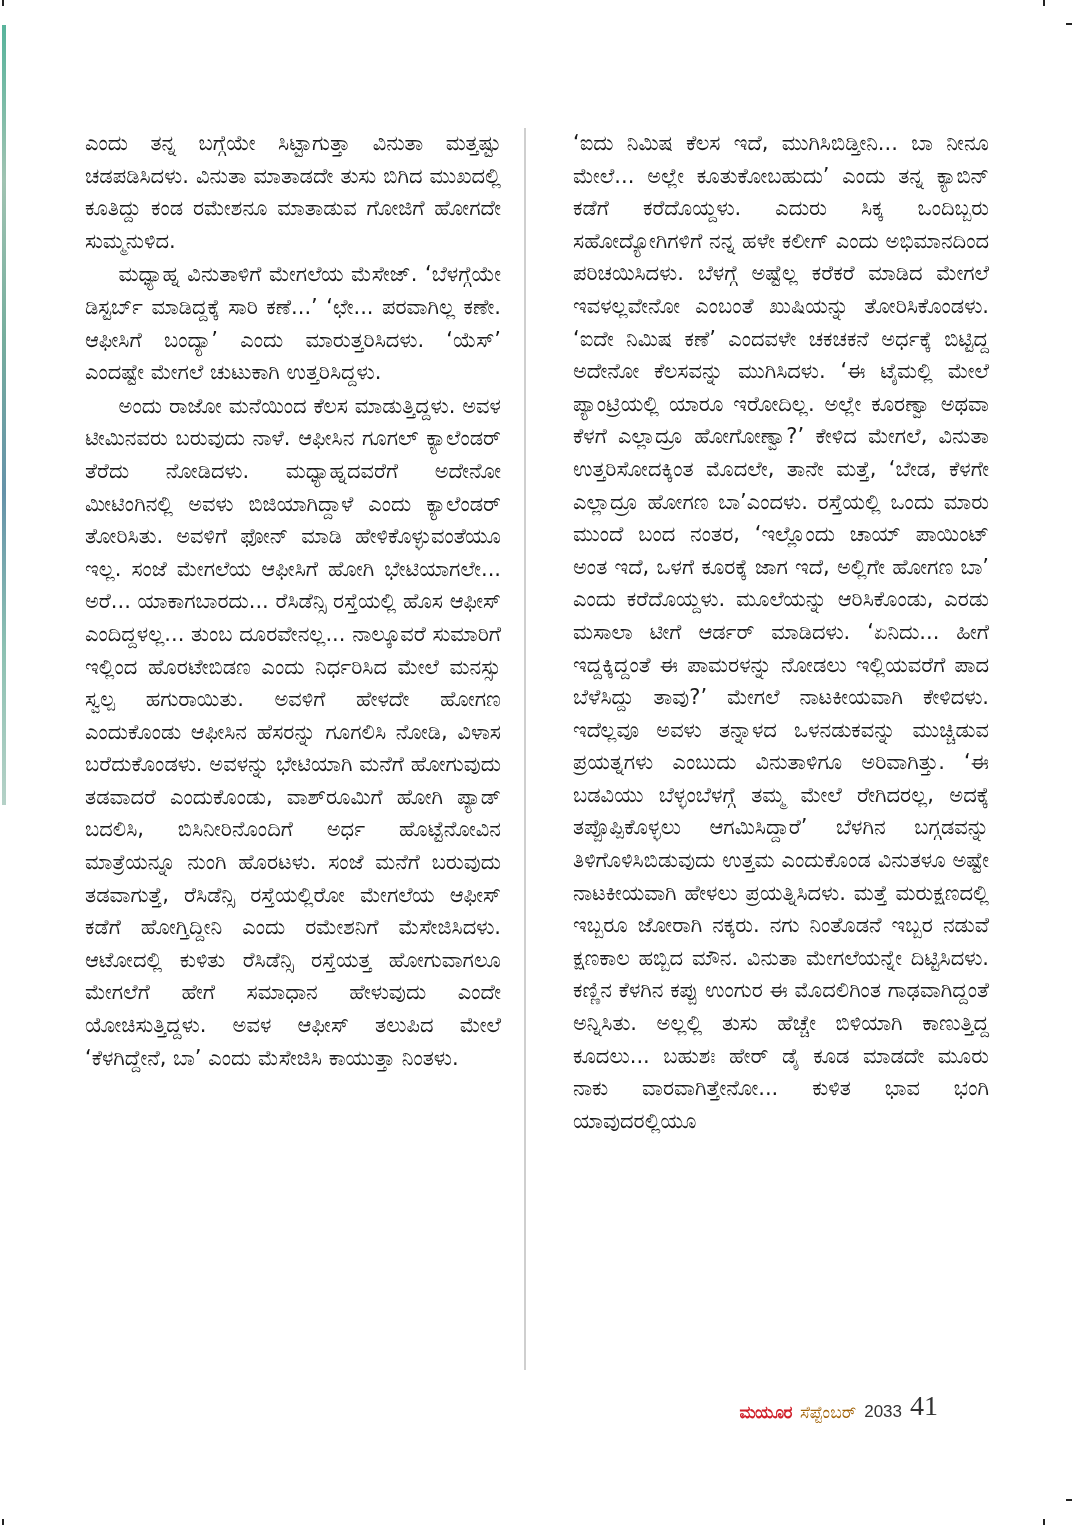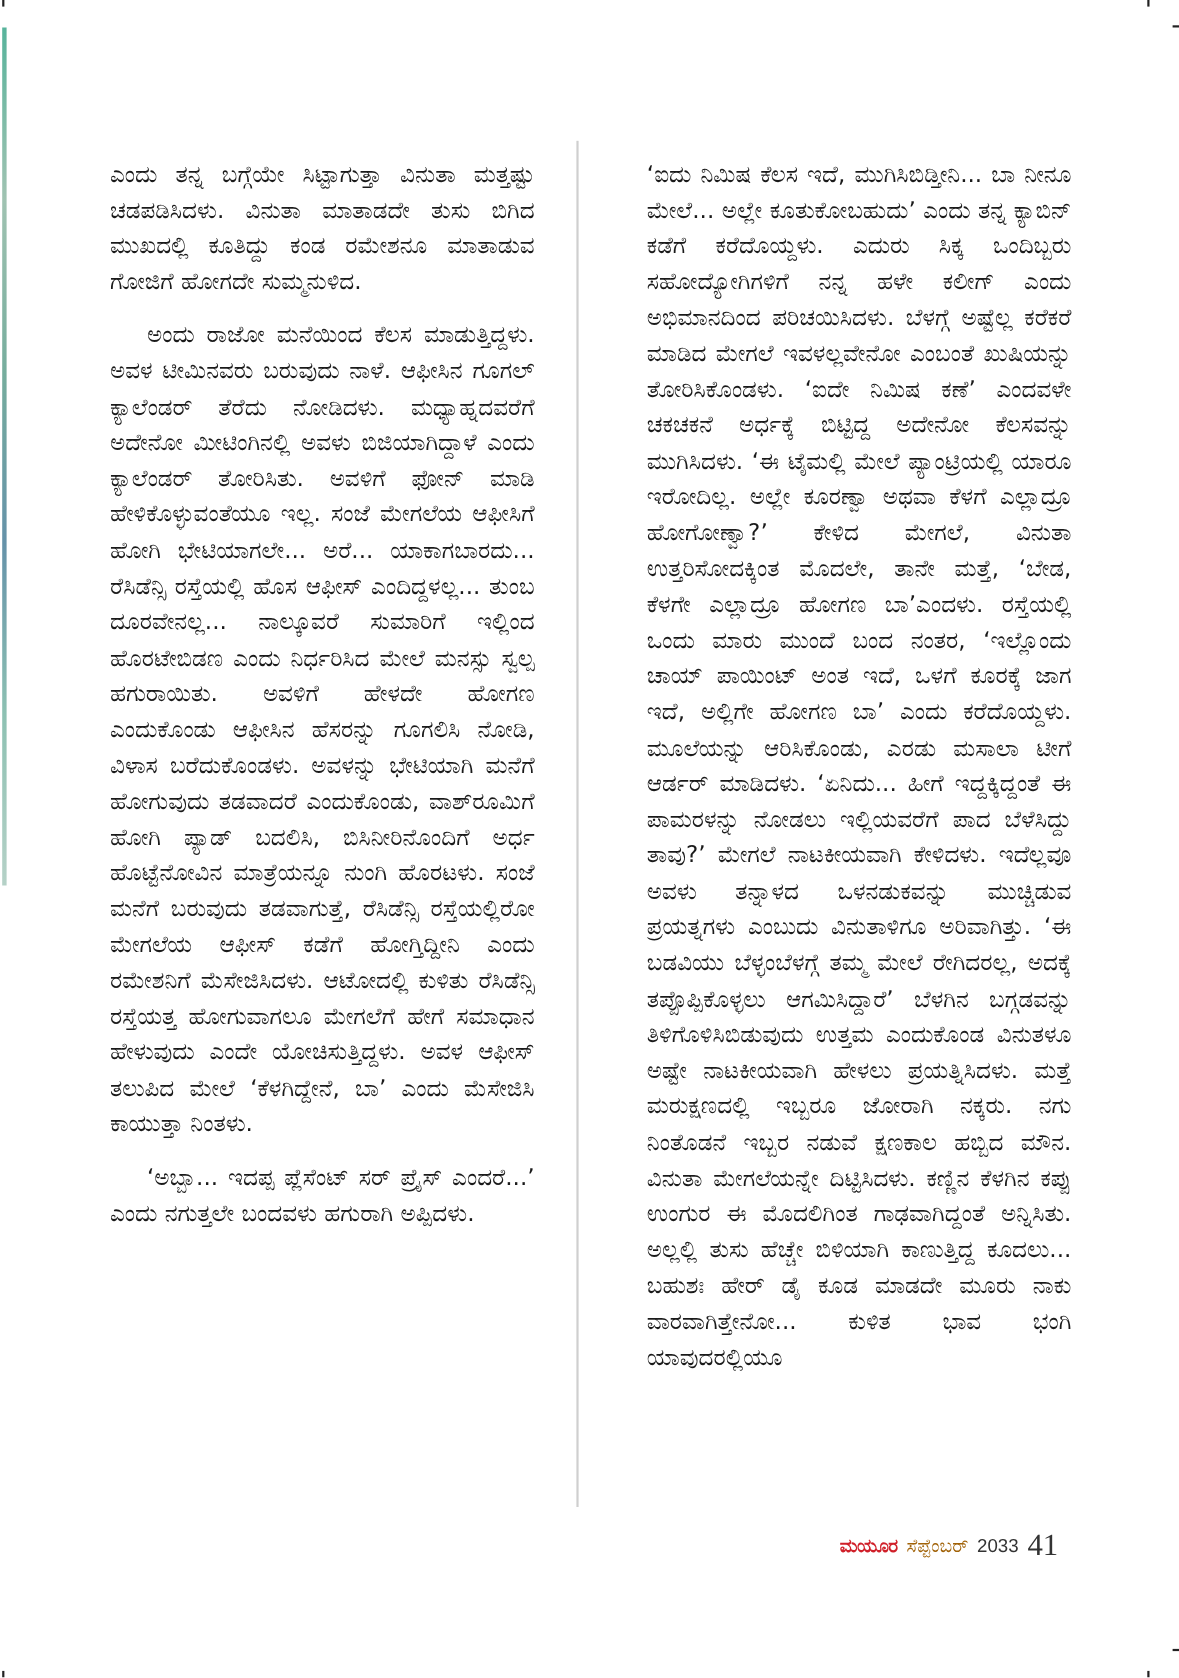--- a/index.html
+++ b/index.html
@@ -24,27 +24,27 @@
     position: absolute; top: 126px;
     font-size: 21px; line-height: 32.6px;
     text-align: justify;
   }
   .col-left { left: 84px; width: 418px; }
   .col-right { left: 572px; width: 418px; }
   .col-divider {
     position: absolute; left: 524px; top: 128px; width: 2px; height: 1242px;
     background: #cfcfcf;
   }
-  .column p { margin: 16px; text-indent: 0; }
+  .column p { margin: 1px; text-indent: 0; }
   .column p.indent { text-indent: 1.6em; }
   .column p.justify-last { text-align-last: justify; }
 
   .footer {
-    position: absolute; left: 720px; top: 1390px; width: 242px;
-    display: flex; align-items: center; justify-content: flex-end; gap: 8px;
+    position: absolute; left: 696px; top: 1390px; width: 242px;
+    display: flex; align-items: flex-end; justify-content: flex-end; gap: 8px;
   }
   .brand {
     color: #d0202a; font-weight: bold; font-size: 17px;
     font-family: "DejaVu Sans", sans-serif; letter-spacing: -0.5px;
   }
   .month { font-size: 17px; color: #a16207; }
   .year { font-size: 17px; color: #333; font-family: "Liberation Sans", sans-serif; }
   .page-num { font-size: 28px; color: #333; font-family: Liberation Serif, serif; }
 </style>
 </head>
@@ -53,22 +53,22 @@
 <div class="binding-strip"></div>
 <div class="crop-mark cm-tl-v"></div>
 <div class="crop-mark cm-tr-v"></div>
 <div class="crop-mark cm-tr-h"></div>
 <div class="crop-mark cm-br-h"></div>
 <div class="crop-mark cm-br-v"></div>
 <div class="crop-mark cm-bl-v"></div>
 
 <div class="column col-left">
   <p>ಎಂದು ತನ್ನ ಬಗ್ಗೆಯೇ ಸಿಟ್ಟಾಗುತ್ತಾ ವಿನುತಾ ಮತ್ತಷ್ಟು ಚಡಪಡಿಸಿದಳು. ವಿನುತಾ ಮಾತಾಡದೇ ತುಸು ಬಿಗಿದ ಮುಖದಲ್ಲಿ ಕೂತಿದ್ದು ಕಂಡ ರಮೇಶನೂ ಮಾತಾಡುವ ಗೋಜಿಗೆ ಹೋಗದೇ ಸುಮ್ಮನುಳಿದ.</p>
+  <p class="indent">ಮಧ್ಯಾಹ್ನ ವಿನುತಾಳಿಗೆ ಮೇಗಲೆಯ ಮೆಸೇಜ್. ‘ಬೆಳಗ್ಗೆಯೇ ಡಿಸ್ಟರ್ಬ್ ಮಾಡಿದ್ದಕ್ಕೆ ಸಾರಿ ಕಣೆ...’ ‘ಛೇ... ಪರವಾಗಿಲ್ಲ ಕಣೇ. ಆಫೀಸಿಗೆ ಬಂದ್ಯಾ’ ಎಂದು ಮಾರುತ್ತರಿಸಿದಳು. ‘ಯೆಸ್’ ಎಂದಷ್ಟೇ ಮೇಗಲೆ ಚುಟುಕಾಗಿ ಉತ್ತರಿಸಿದ್ದಳು.</p>
   <p class="indent">ಅಂದು ರಾಜೋ ಮನೆಯಿಂದ ಕೆಲಸ ಮಾಡುತ್ತಿದ್ದಳು. ಅವಳ ಟೀಮಿನವರು ಬರುವುದು ನಾಳೆ. ಆಫೀಸಿನ ಗೂಗಲ್ ಕ್ಯಾಲೆಂಡರ್ ತೆರೆದು ನೋಡಿದಳು. ಮಧ್ಯಾಹ್ನದವರೆಗೆ ಅದೇನೋ ಮೀಟಿಂಗಿನಲ್ಲಿ ಅವಳು ಬಿಜಿಯಾಗಿದ್ದಾಳೆ ಎಂದು ಕ್ಯಾಲೆಂಡರ್ ತೋರಿಸಿತು. ಅವಳಿಗೆ ಫೋನ್ ಮಾಡಿ ಹೇಳಿಕೊಳ್ಳುವಂತೆಯೂ ಇಲ್ಲ. ಸಂಜೆ ಮೇಗಲೆಯ ಆಫೀಸಿಗೆ ಹೋಗಿ ಭೇಟಿಯಾಗಲೇ... ಅರೆ... ಯಾಕಾಗಬಾರದು... ರೆಸಿಡೆನ್ಸಿ ರಸ್ತೆಯಲ್ಲಿ ಹೊಸ ಆಫೀಸ್ ಎಂದಿದ್ದಳಲ್ಲ... ತುಂಬ ದೂರವೇನಲ್ಲ... ನಾಲ್ಕೂವರೆ ಸುಮಾರಿಗೆ ಇಲ್ಲಿಂದ ಹೊರಟೇಬಿಡಣ ಎಂದು ನಿರ್ಧರಿಸಿದ ಮೇಲೆ ಮನಸ್ಸು ಸ್ವಲ್ಪ ಹಗುರಾಯಿತು. ಅವಳಿಗೆ ಹೇಳದೇ ಹೋಗಣ ಎಂದುಕೊಂಡು ಆಫೀಸಿನ ಹೆಸರನ್ನು ಗೂಗಲಿಸಿ ನೋಡಿ, ವಿಳಾಸ ಬರೆದುಕೊಂಡಳು. ಅವಳನ್ನು ಭೇಟಿಯಾಗಿ ಮನೆಗೆ ಹೋಗುವುದು ತಡವಾದರೆ ಎಂದುಕೊಂಡು, ವಾಶ್‌ರೂಮಿಗೆ ಹೋಗಿ ಪ್ಯಾಡ್ ಬದಲಿಸಿ, ಬಿಸಿನೀರಿನೊಂದಿಗೆ ಅರ್ಧ ಹೊಟ್ಟೆನೋವಿನ ಮಾತ್ರೆಯನ್ನೂ ನುಂಗಿ ಹೊರಟಳು. ಸಂಜೆ ಮನೆಗೆ ಬರುವುದು ತಡವಾಗುತ್ತೆ, ರೆಸಿಡೆನ್ಸಿ ರಸ್ತೆಯಲ್ಲಿರೋ ಮೇಗಲೆಯ ಆಫೀಸ್ ಕಡೆಗೆ ಹೋಗ್ತಿದ್ದೀನಿ ಎಂದು ರಮೇಶನಿಗೆ ಮೆಸೇಜಿಸಿದಳು. ಆಟೋದಲ್ಲಿ ಕುಳಿತು ರೆಸಿಡೆನ್ಸಿ ರಸ್ತೆಯತ್ತ ಹೋಗುವಾಗಲೂ ಮೇಗಲೆಗೆ ಹೇಗೆ ಸಮಾಧಾನ ಹೇಳುವುದು ಎಂದೇ ಯೋಚಿಸುತ್ತಿದ್ದಳು. ಅವಳ ಆಫೀಸ್ ತಲುಪಿದ ಮೇಲೆ ‘ಕೆಳಗಿದ್ದೇನೆ, ಬಾ’ ಎಂದು ಮೆಸೇಜಿಸಿ ಕಾಯುತ್ತಾ ನಿಂತಳು.</p>
-  <p class="indent">‘ಅಬ್ಬಾ... ಇದಪ್ಪ ಪ್ಲೆಸೆಂಟ್ ಸರ್ ಪ್ರೈಸ್ ಎಂದರೆ...’ ಎಂದು ನಗುತ್ತಲೇ ಬಂದವಳು ಹಗುರಾಗಿ ಅಪ್ಪಿದಳು.</p>
 </div>
 
 <div class="col-divider"></div>
 
 <div class="column col-right">
   <p class="justify-last">‘ಐದು ನಿಮಿಷ ಕೆಲಸ ಇದೆ, ಮುಗಿಸಿಬಿಡ್ತೀನಿ... ಬಾ ನೀನೂ ಮೇಲೆ... ಅಲ್ಲೇ ಕೂತುಕೋಬಹುದು’ ಎಂದು ತನ್ನ ಕ್ಯಾಬಿನ್ ಕಡೆಗೆ ಕರೆದೊಯ್ದಳು. ಎದುರು ಸಿಕ್ಕ ಒಂದಿಬ್ಬರು ಸಹೋದ್ಯೋಗಿಗಳಿಗೆ ನನ್ನ ಹಳೇ ಕಲೀಗ್ ಎಂದು ಅಭಿಮಾನದಿಂದ ಪರಿಚಯಿಸಿದಳು. ಬೆಳಗ್ಗೆ ಅಷ್ಟೆಲ್ಲ ಕರೆಕರೆ ಮಾಡಿದ ಮೇಗಲೆ ಇವಳಲ್ಲವೇನೋ ಎಂಬಂತೆ ಖುಷಿಯನ್ನು ತೋರಿಸಿಕೊಂಡಳು. ‘ಐದೇ ನಿಮಿಷ ಕಣೆ’ ಎಂದವಳೇ ಚಕಚಕನೆ ಅರ್ಧಕ್ಕೆ ಬಿಟ್ಟಿದ್ದ ಅದೇನೋ ಕೆಲಸವನ್ನು ಮುಗಿಸಿದಳು. ‘ಈ ಟೈಮಲ್ಲಿ ಮೇಲೆ ಪ್ಯಾಂಟ್ರಿಯಲ್ಲಿ ಯಾರೂ ಇರೋದಿಲ್ಲ. ಅಲ್ಲೇ ಕೂರಣ್ವಾ ಅಥವಾ ಕೆಳಗೆ ಎಲ್ಲಾದ್ರೂ ಹೋಗೋಣ್ವಾ?’ ಕೇಳಿದ ಮೇಗಲೆ, ವಿನುತಾ ಉತ್ತರಿಸೋದಕ್ಕಿಂತ ಮೊದಲೇ, ತಾನೇ ಮತ್ತೆ, ‘ಬೇಡ, ಕೆಳಗೇ ಎಲ್ಲಾದ್ರೂ ಹೋಗಣ ಬಾ’ಎಂದಳು. ರಸ್ತೆಯಲ್ಲಿ ಒಂದು ಮಾರು ಮುಂದೆ ಬಂದ ನಂತರ, ‘ಇಲ್ಲೊಂದು ಚಾಯ್ ಪಾಯಿಂಟ್ ಅಂತ ಇದೆ, ಒಳಗೆ ಕೂರಕ್ಕೆ ಜಾಗ ಇದೆ, ಅಲ್ಲಿಗೇ ಹೋಗಣ ಬಾ’ ಎಂದು ಕರೆದೊಯ್ದಳು. ಮೂಲೆಯನ್ನು ಆರಿಸಿಕೊಂಡು, ಎರಡು ಮಸಾಲಾ ಟೀಗೆ ಆರ್ಡರ್ ಮಾಡಿದಳು. ‘ಏನಿದು... ಹೀಗೆ ಇದ್ದಕ್ಕಿದ್ದಂತೆ ಈ ಪಾಮರಳನ್ನು ನೋಡಲು ಇಲ್ಲಿಯವರೆಗೆ ಪಾದ ಬೆಳೆಸಿದ್ದು ತಾವು?’ ಮೇಗಲೆ ನಾಟಕೀಯವಾಗಿ ಕೇಳಿದಳು. ಇದೆಲ್ಲವೂ ಅವಳು ತನ್ನಾಳದ ಒಳನಡುಕವನ್ನು ಮುಚ್ಚಿಡುವ ಪ್ರಯತ್ನಗಳು ಎಂಬುದು ವಿನುತಾಳಿಗೂ ಅರಿವಾಗಿತ್ತು. ‘ಈ ಬಡವಿಯು ಬೆಳ್ಳಂಬೆಳಗ್ಗೆ ತಮ್ಮ ಮೇಲೆ ರೇಗಿದರಲ್ಲ, ಅದಕ್ಕೆ ತಪ್ಪೊಪ್ಪಿಕೊಳ್ಳಲು ಆಗಮಿಸಿದ್ದಾರೆ’ ಬೆಳಗಿನ ಬಗ್ಗಡವನ್ನು ತಿಳಿಗೊಳಿಸಿಬಿಡುವುದು ಉತ್ತಮ ಎಂದುಕೊಂಡ ವಿನುತಳೂ ಅಷ್ಟೇ ನಾಟಕೀಯವಾಗಿ ಹೇಳಲು ಪ್ರಯತ್ನಿಸಿದಳು. ಮತ್ತೆ ಮರುಕ್ಷಣದಲ್ಲಿ ಇಬ್ಬರೂ ಜೋರಾಗಿ ನಕ್ಕರು. ನಗು ನಿಂತೊಡನೆ ಇಬ್ಬರ ನಡುವೆ ಕ್ಷಣಕಾಲ ಹಬ್ಬಿದ ಮೌನ. ವಿನುತಾ ಮೇಗಲೆಯನ್ನೇ ದಿಟ್ಟಿಸಿದಳು. ಕಣ್ಣಿನ ಕೆಳಗಿನ ಕಪ್ಪು ಉಂಗುರ ಈ ಮೊದಲಿಗಿಂತ ಗಾಢವಾಗಿದ್ದಂತೆ ಅನ್ನಿಸಿತು. ಅಲ್ಲಲ್ಲಿ ತುಸು ಹೆಚ್ಚೇ ಬಿಳಿಯಾಗಿ ಕಾಣುತ್ತಿದ್ದ ಕೂದಲು... ಬಹುಶಃ ಹೇರ್ ಡೈ ಕೂಡ ಮಾಡದೇ ಮೂರು ನಾಕು ವಾರವಾಗಿತ್ತೇನೋ... ಕುಳಿತ ಭಾವ ಭಂಗಿ ಯಾವುದರಲ್ಲಿಯೂ</p>
 </div>
 
 <div class="footer">
   <span class="brand" style="color: rgb(208, 32, 42);">ಮಯೂರ</span>

